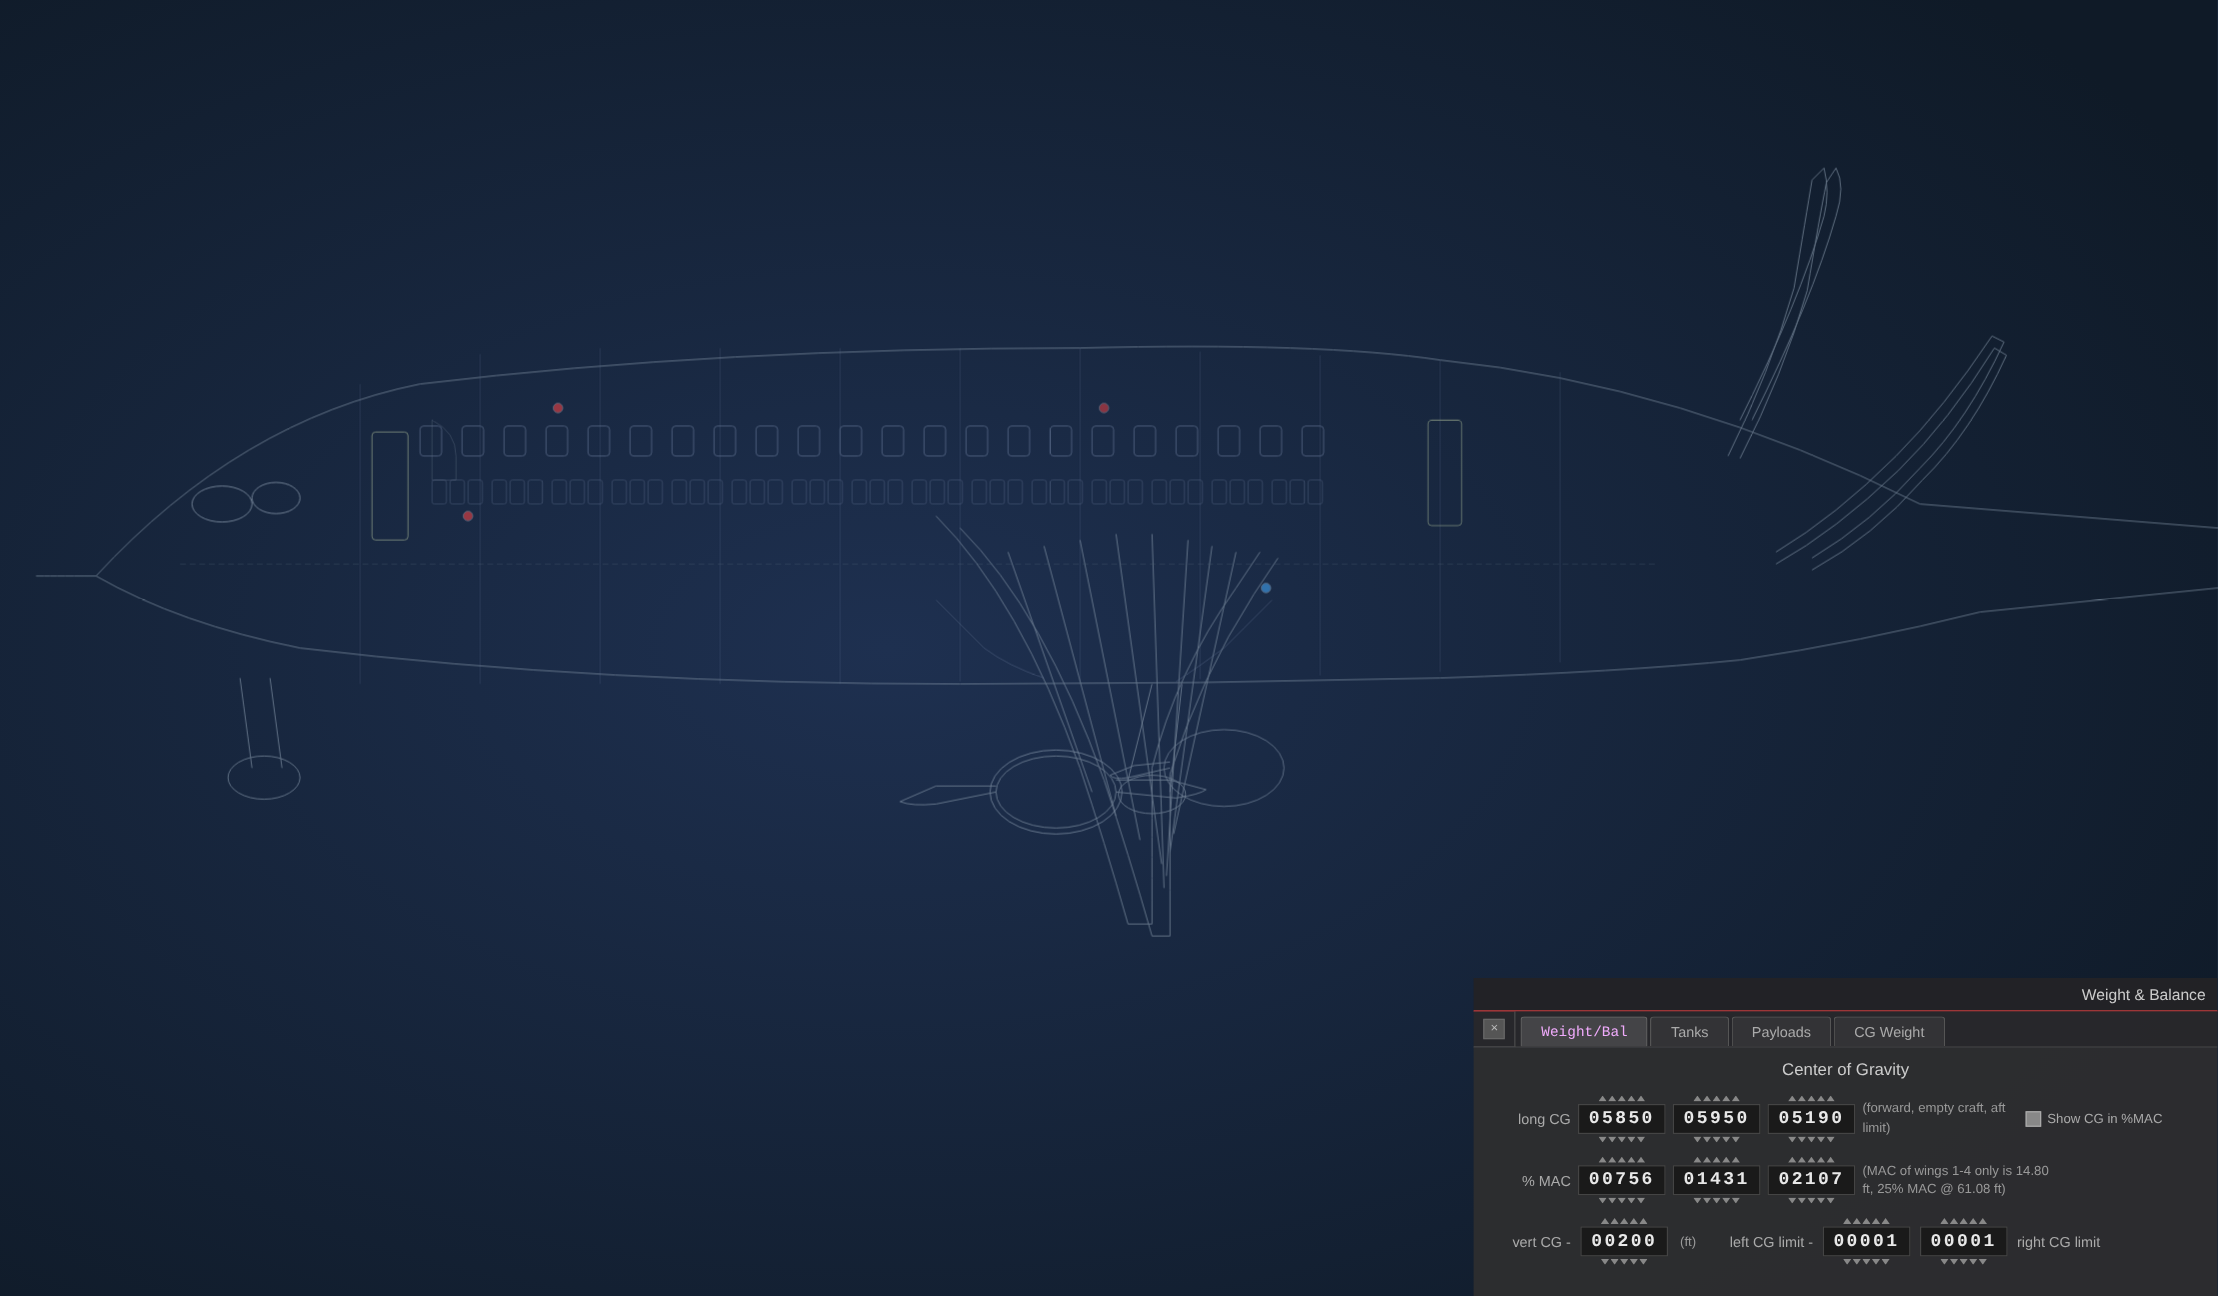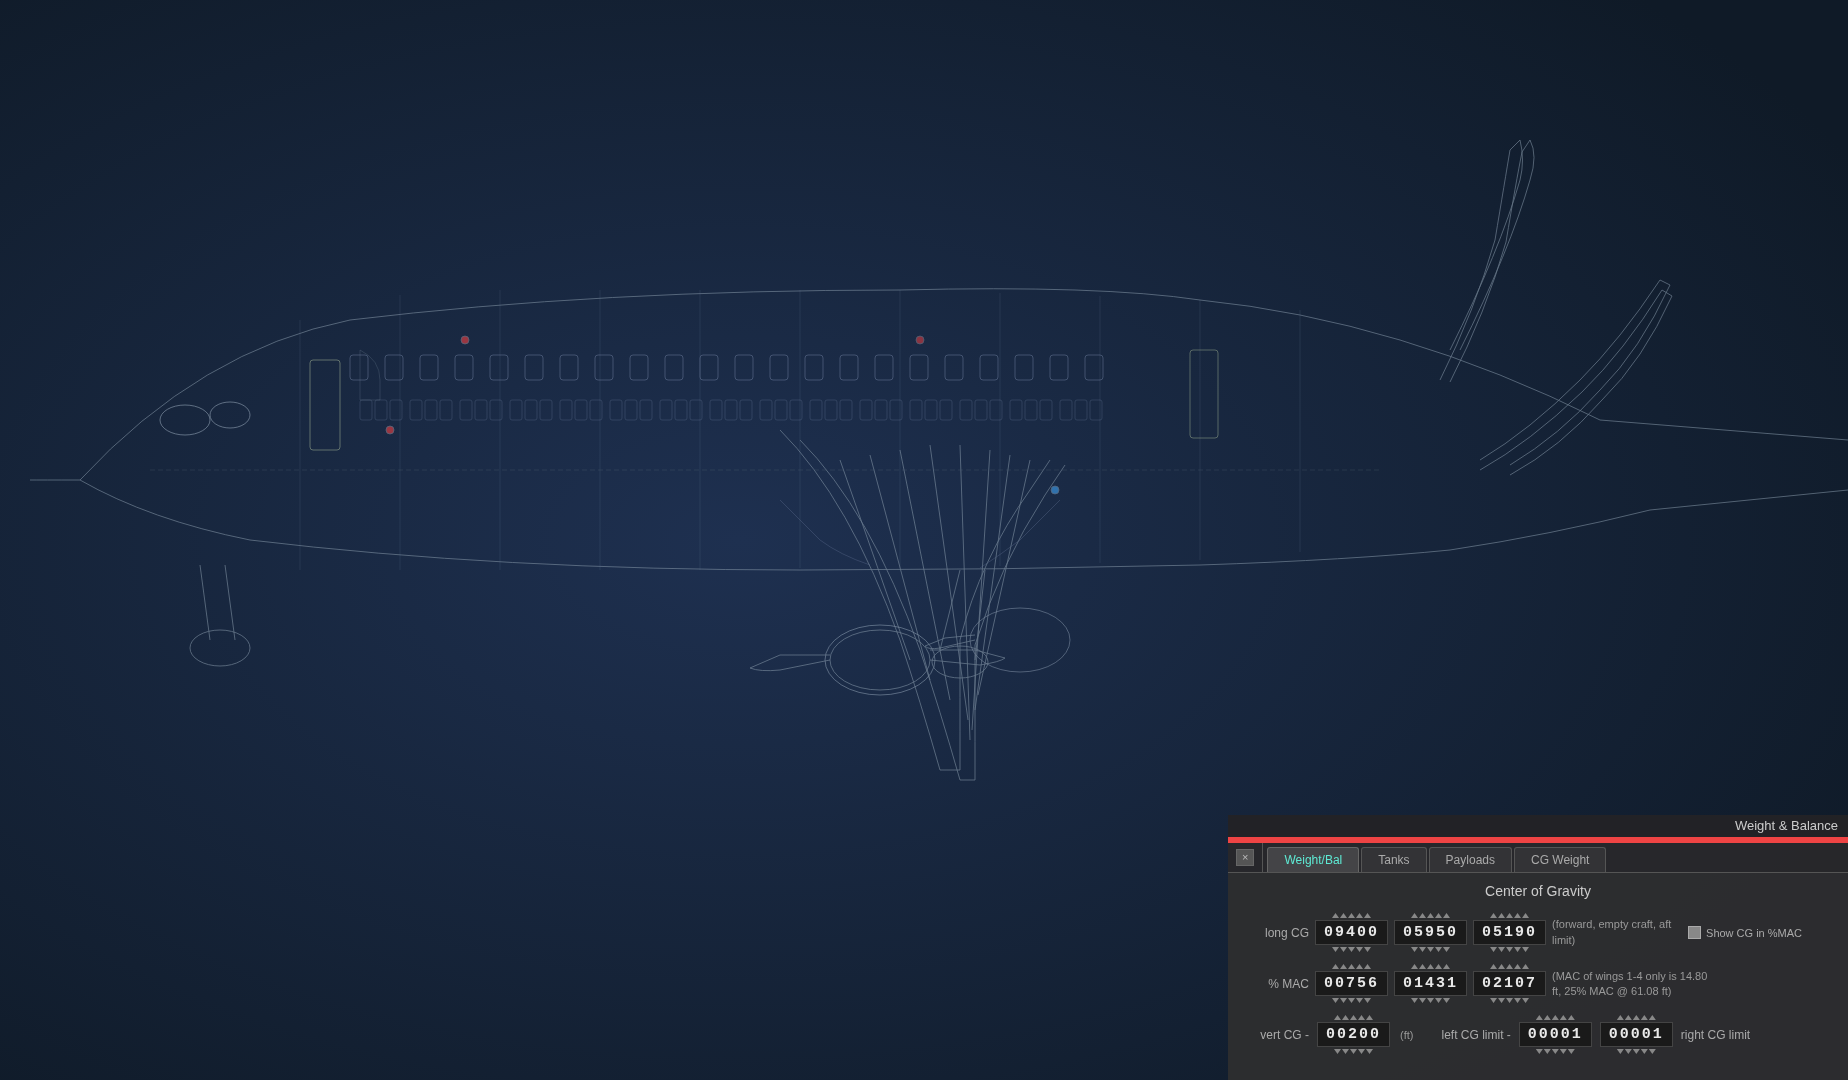--- a/index.html
+++ b/index.html
@@ -24,24 +24,24 @@
     
     .airplane-wireframe {
       position: absolute;
       top: 0; left: 0;
       width: 100%; height: 100%;
     }
 
     .wb-title-bar {
       display: flex;
       justify-content: flex-end;
-      align-items: flex-end;
+      align-items: center;
       padding: 4px 10px;
       background: rgba(35, 35, 38, 0.98);
-      border-bottom: 6px solid #ef4444;
+      border-bottom: 1px solid #ef4444;
       height: 28px;
     }
 
     .wb-panel-title {
       color: #ccc;
       font-size: 13px;
       font-weight: normal;
     }
 
     
@@ -60,22 +60,23 @@
       color: #aaa;
       cursor: pointer;
       background: rgba(55, 55, 58, 0.8);
       border: 1px solid #555;
       border-bottom: none;
       border-radius: 3px 3px 0 0;
     }
 
     .wb-tab.active {
       background: rgba(70, 70, 73, 0.95);
-      color: #5eead4;
+      color: #f0abfc;
       border-color: #666;
+      font-family: Liberation Mono, monospace;
     }
 
     
     .wb-content {
       padding: 10px 16px 14px;
       background: rgba(45, 45, 48, 0.97);
     }
 
     .section-title {
       text-align: center;
@@ -426,21 +427,21 @@
       <span class="row-label">long CG</span>
 
       <div class="digit-display">
         <div class="digit-arrows-top">
           <div class="arrow-dot"></div>
           <div class="arrow-dot"></div>
           <div class="arrow-dot"></div>
           <div class="arrow-dot"></div>
           <div class="arrow-dot"></div>
         </div>
-        <div class="digit-value">09400</div>
+        <div class="digit-value">05850</div>
         <div class="digit-arrows-bottom">
           <div class="arrow-dot-down"></div>
           <div class="arrow-dot-down"></div>
           <div class="arrow-dot-down"></div>
           <div class="arrow-dot-down"></div>
           <div class="arrow-dot-down"></div>
         </div>
       </div>
 
       <div class="digit-display">

